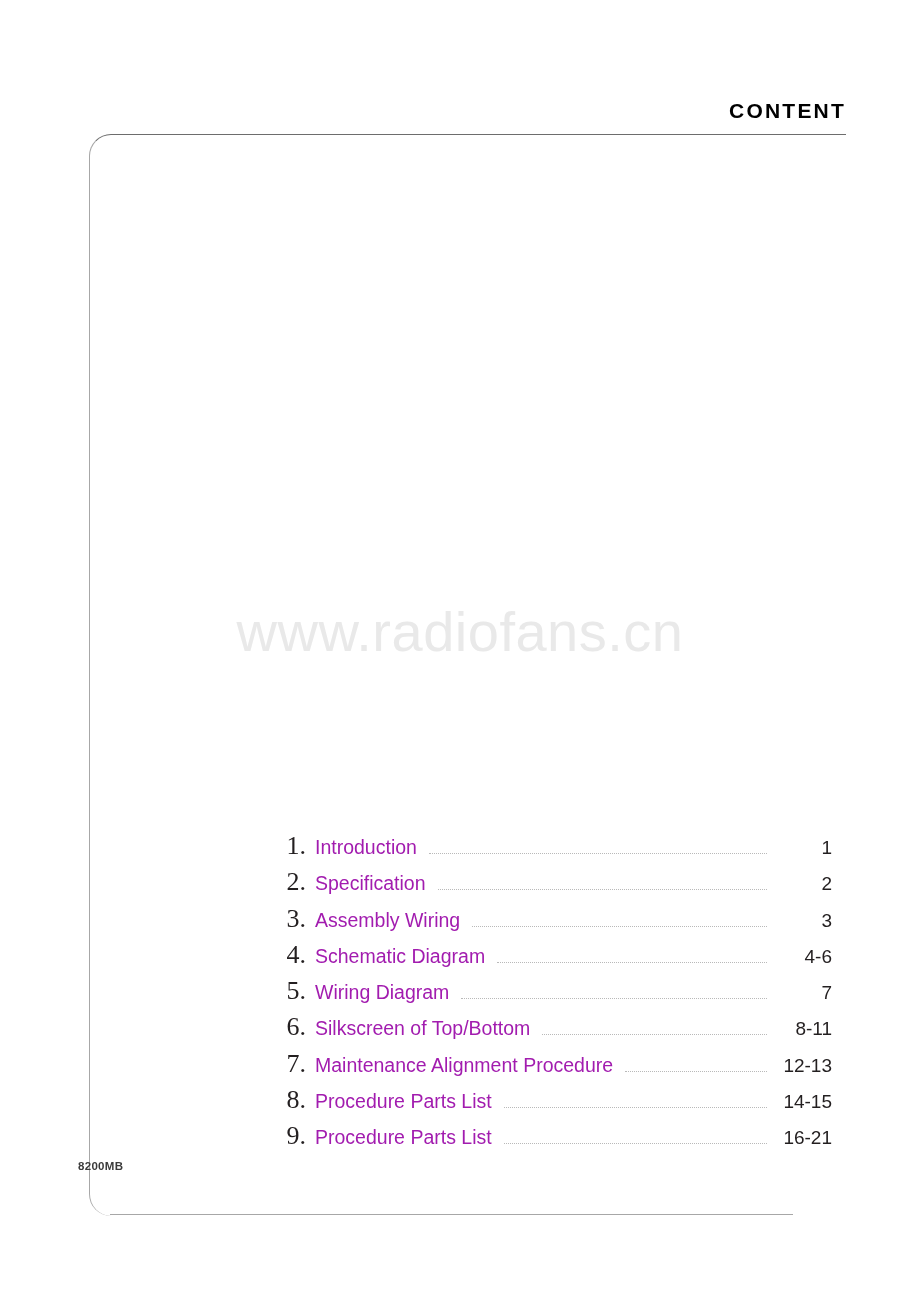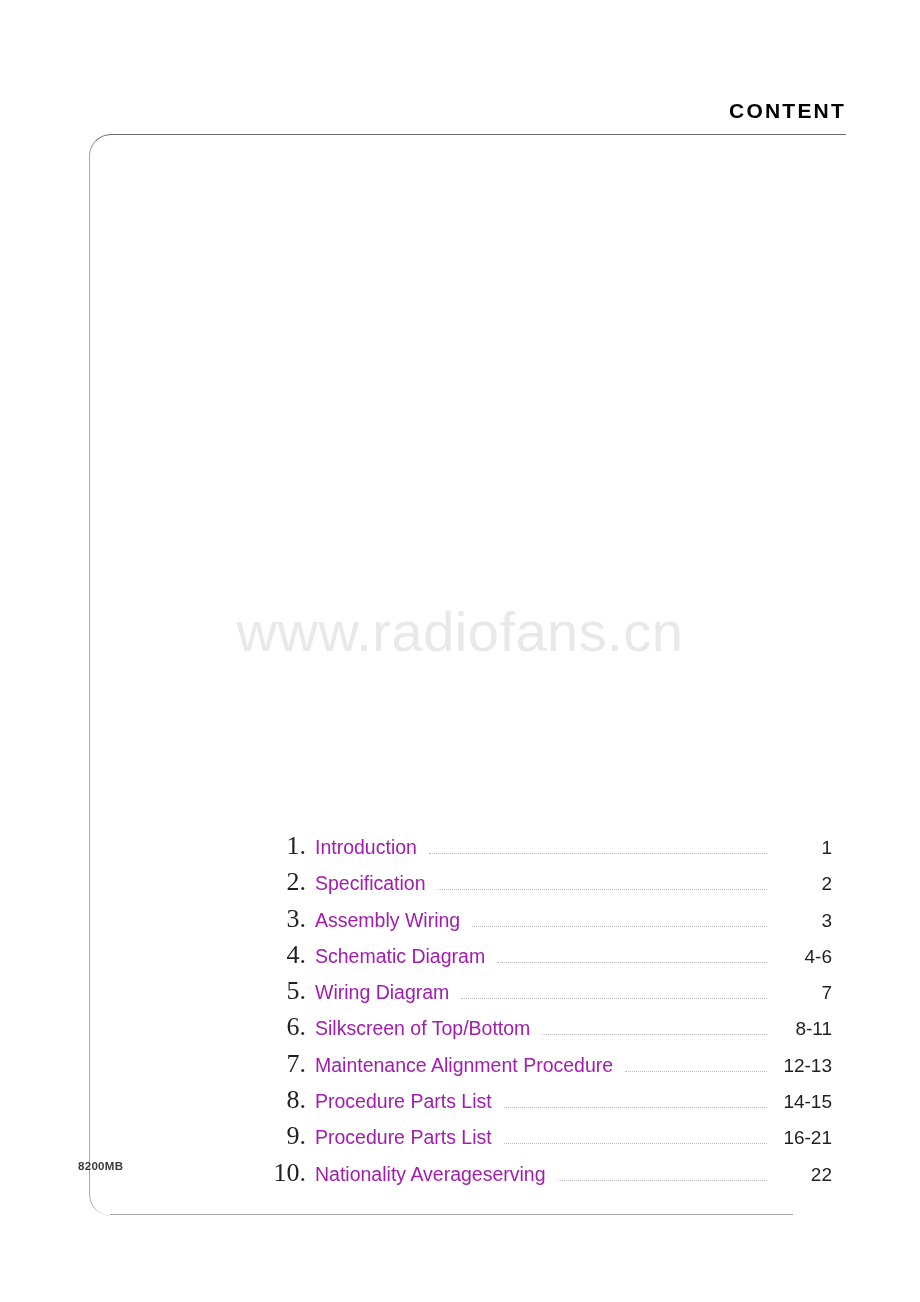--- a/index.html
+++ b/index.html
@@ -199,23 +199,17 @@
         <span class="toc-label">Procedure Parts List</span>
         <span class="toc-leader"></span>
         <span class="toc-page">14-15</span>
       </div>
       <div class="toc-row">
         <span class="toc-num">9.</span>
         <span class="toc-label">Procedure Parts List</span>
         <span class="toc-leader"></span>
         <span class="toc-page">16-21</span>
       </div>
-      <div class="toc-row">
-        <span class="toc-num">10.</span>
-        <span class="toc-label">Nationality Averageserving</span>
-        <span class="toc-leader"></span>
-        <span class="toc-page">22</span>
-      </div>
     </div>
 
   <div class="footer-code">8200MB</div>
 
 </div>
 
 </body></html>

